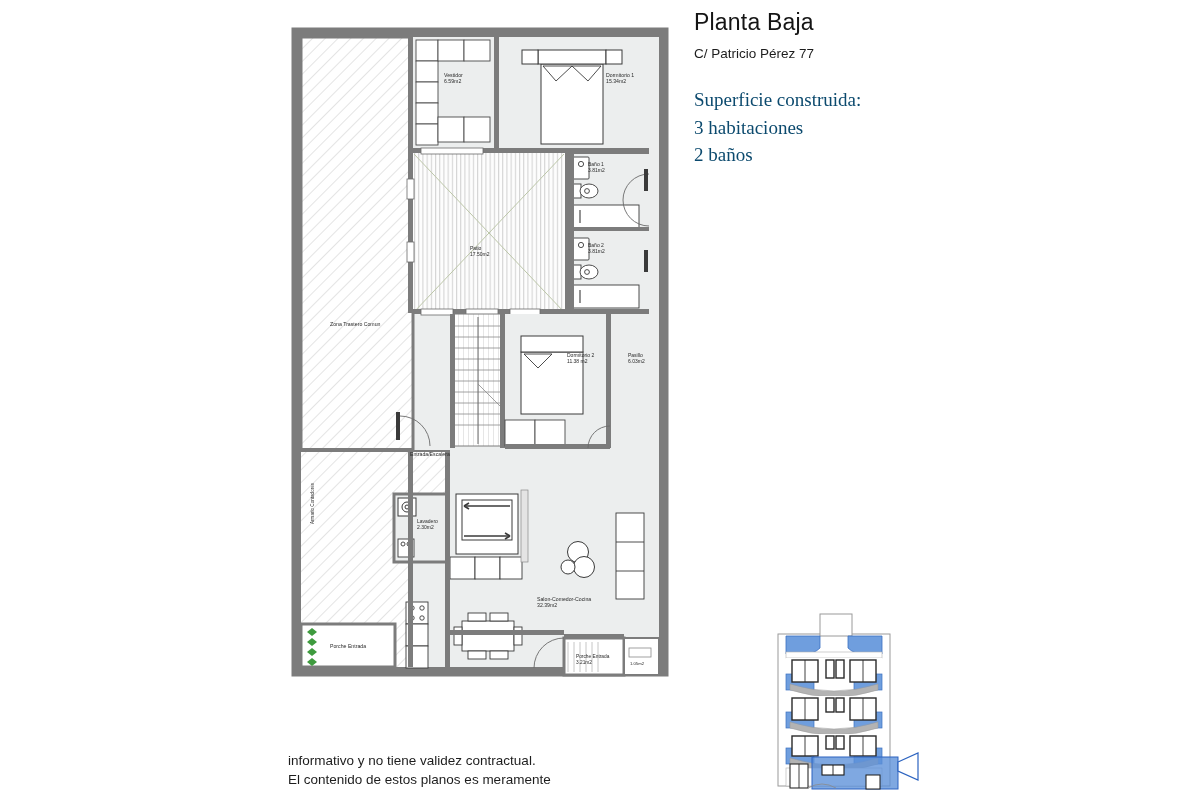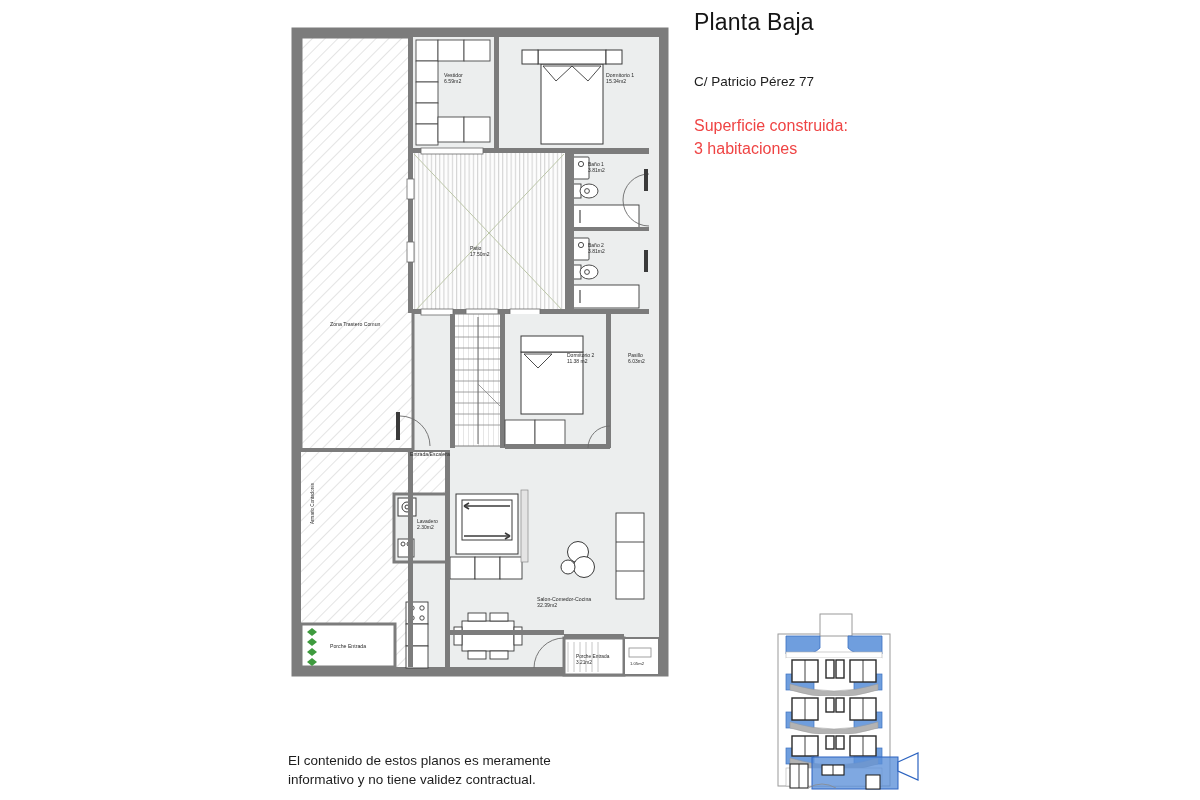--- a/index.html
+++ b/index.html
@@ -25,34 +25,35 @@
     width: 470px;
   }
   .title-line {
     font-size: 23px;
     font-weight: 400;
     letter-spacing: 0.2px;
     line-height: 1.28;
     color: #141414;
   }
   .addr-block {
-    margin-top: 35px;
+    margin-top: 7px;
   }
   .addr-line {
     font-size: 13.5px;
     line-height: 1.45;
     color: #1d1d1d;
   }
   .surface-block {
     margin-top: 22px;
   }
   .surface-line {
-    font-size: 16px;
+    font-size: 19px;
     line-height: 1.45;
-    color: #ef4444;
+    color: #0c4a6e;
+    font-family: Liberation Serif, serif;
   }
 
   
   #disclaimer {
     position: absolute;
     left: 288px;
     top: 751px;
     width: 420px;
     font-size: 13.5px;
     line-height: 1.42;
@@ -90,26 +91,27 @@
 <div id="info-panel">
   <div class="title-line">Planta Baja</div>
 
   <div class="addr-block">
     <div class="addr-line">C/ Patricio Pérez 77</div>
   </div>
 
   <div class="surface-block">
     <div class="surface-line">Superficie construida:</div>
     <div class="surface-line">3 habitaciones</div>
+    <div class="surface-line">2 baños</div>
   </div>
 </div>
 
 <div id="disclaimer">
+  <div>informativo y no tiene validez contractual.</div>
   <div>El contenido de estos planos es meramente</div>
-  <div>informativo y no tiene validez contractual.</div>
 </div>
 
 <div id="floorplan-wrap">
 <svg id="floorplan-svg" width="390" height="660" viewBox="0 0 390 660" xmlns="http://www.w3.org/2000/svg">
   <defs>
     <pattern id="hatch45" width="9" height="9" patternUnits="userSpaceOnUse" patternTransform="rotate(45)">
       <line x1="0" y1="0" x2="0" y2="9" stroke="#c4c4c4" stroke-width="0.9"></line>
     </pattern>
     <pattern id="vstripe" width="4.2" height="4" patternUnits="userSpaceOnUse">
       <rect width="4.2" height="4" fill="#fdfdfd"></rect>

